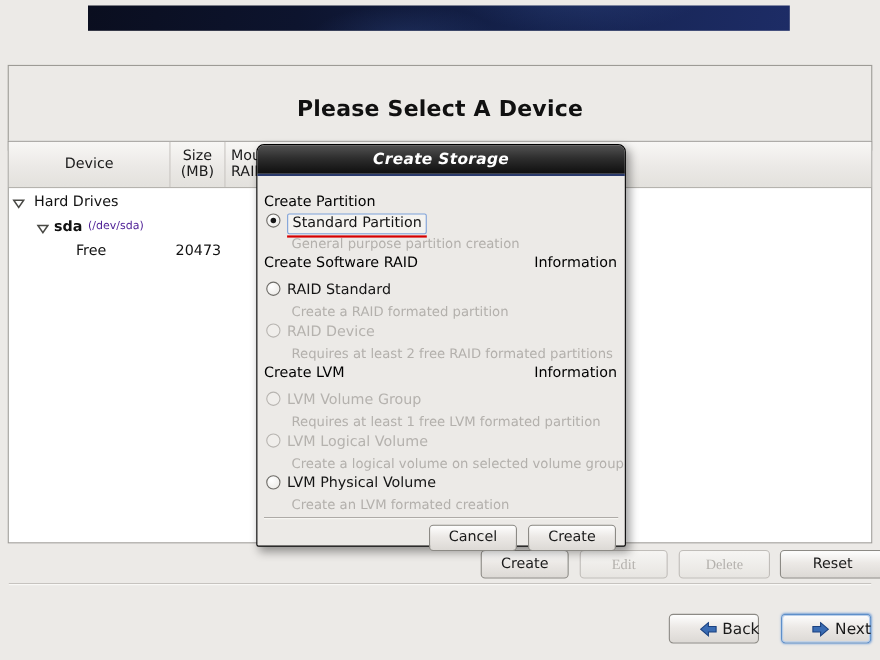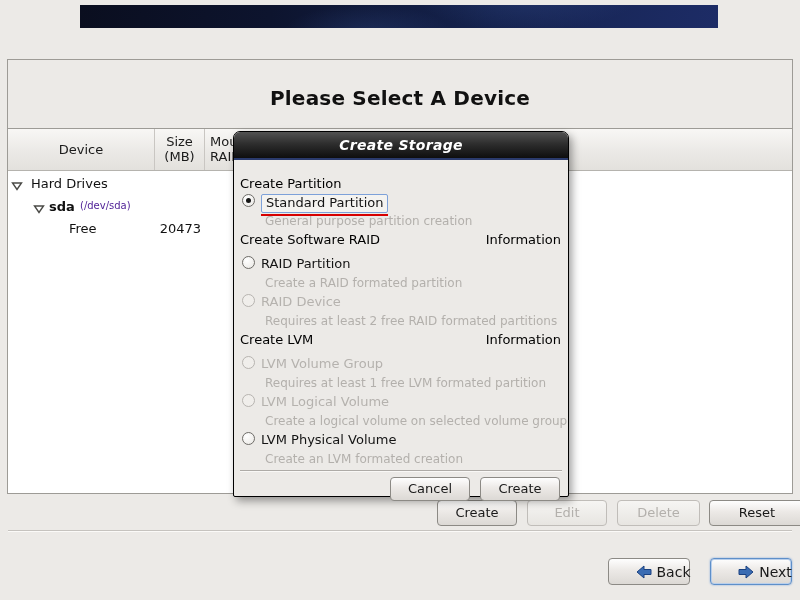--- a/index.html
+++ b/index.html
@@ -28,21 +28,21 @@
   .tw{position:absolute;top:0;}
   .expander{display:inline-block;width:12px;height:10px;}
   .muted{color:#4c1d95;font-size:10px;}
   .bold{font-weight:bold;}
   .num{position:absolute;left:140px;width:53px;text-align:right;top:0;}
   
   .btn{position:absolute;height:26px;border:1px solid #8c8a85;border-radius:4px;
     background:linear-gradient(#fefefe,#ece9e6 45%,#dcd9d5);
     font-size:13px;color:#1a1a1a;text-align:center;line-height:24px;box-sizing:border-box;
     font-family:inherit;padding:0;}
-  .btn.disabled{color:#b3b0ac;border-color:#c0bdb9;background:linear-gradient(#f6f5f3,#e7e5e1);}
+  .btn.disabled{color:#b3b0ac;border-color:#c0bdb9;background:linear-gradient(#f6f5f3,#e7e5e1);font-family:Liberation Serif, serif;}
   #sep-bottom{left:8px;top:530px;width:784px;height:0;border-top:1px solid #c6c3bf;border-bottom:1px solid #fbfaf8;}
   .navbtn{display:flex;align-items:center;justify-content:center;gap:5px;line-height:normal;font-size:14px;padding-left:28px;}
   .navbtn svg{flex:0 0 auto;}
   #btn-next{border:1px solid #5e8fc9;box-shadow:0 0 0 1px #b9cfeb inset,0 0 2px #7aa3d8;}
   
   #dialog{left:233px;top:131px;width:336px;height:366px;background:#eceae7;
     border:1px solid #000;border-radius:7px 7px 2px 2px;box-shadow:3px 4px 9px rgba(0,0,0,.38);
     box-sizing:border-box;z-index:10;}
   #dlg-titlebar{height:26px;border-radius:6px 6px 0 0;
     background:linear-gradient(#525252,#2e2e2e 45%,#0e0e0e);
@@ -147,21 +147,21 @@
       <span class="opt-label focused">Standard Partition</span>
     </div>
     <div class="desc">General purpose partition creation</div>
 
     <div class="grp-head gh2">
       <span>Create Software RAID</span>
       <span class="info">Information</span>
     </div>
     <div class="opt">
       <span class="radio"></span>
-      <span class="opt-label">RAID Partition</span>
+      <span class="opt-label">RAID Standard</span>
     </div>
     <div class="desc">Create a RAID formated partition</div>
     <div class="opt disabled">
       <span class="radio disabled"></span>
       <span class="opt-label">RAID Device</span>
     </div>
     <div class="desc">Requires at least 2 free RAID formated partitions</div>
 
     <div class="grp-head gh2" style="margin-top:2px">
       <span>Create LVM</span>

